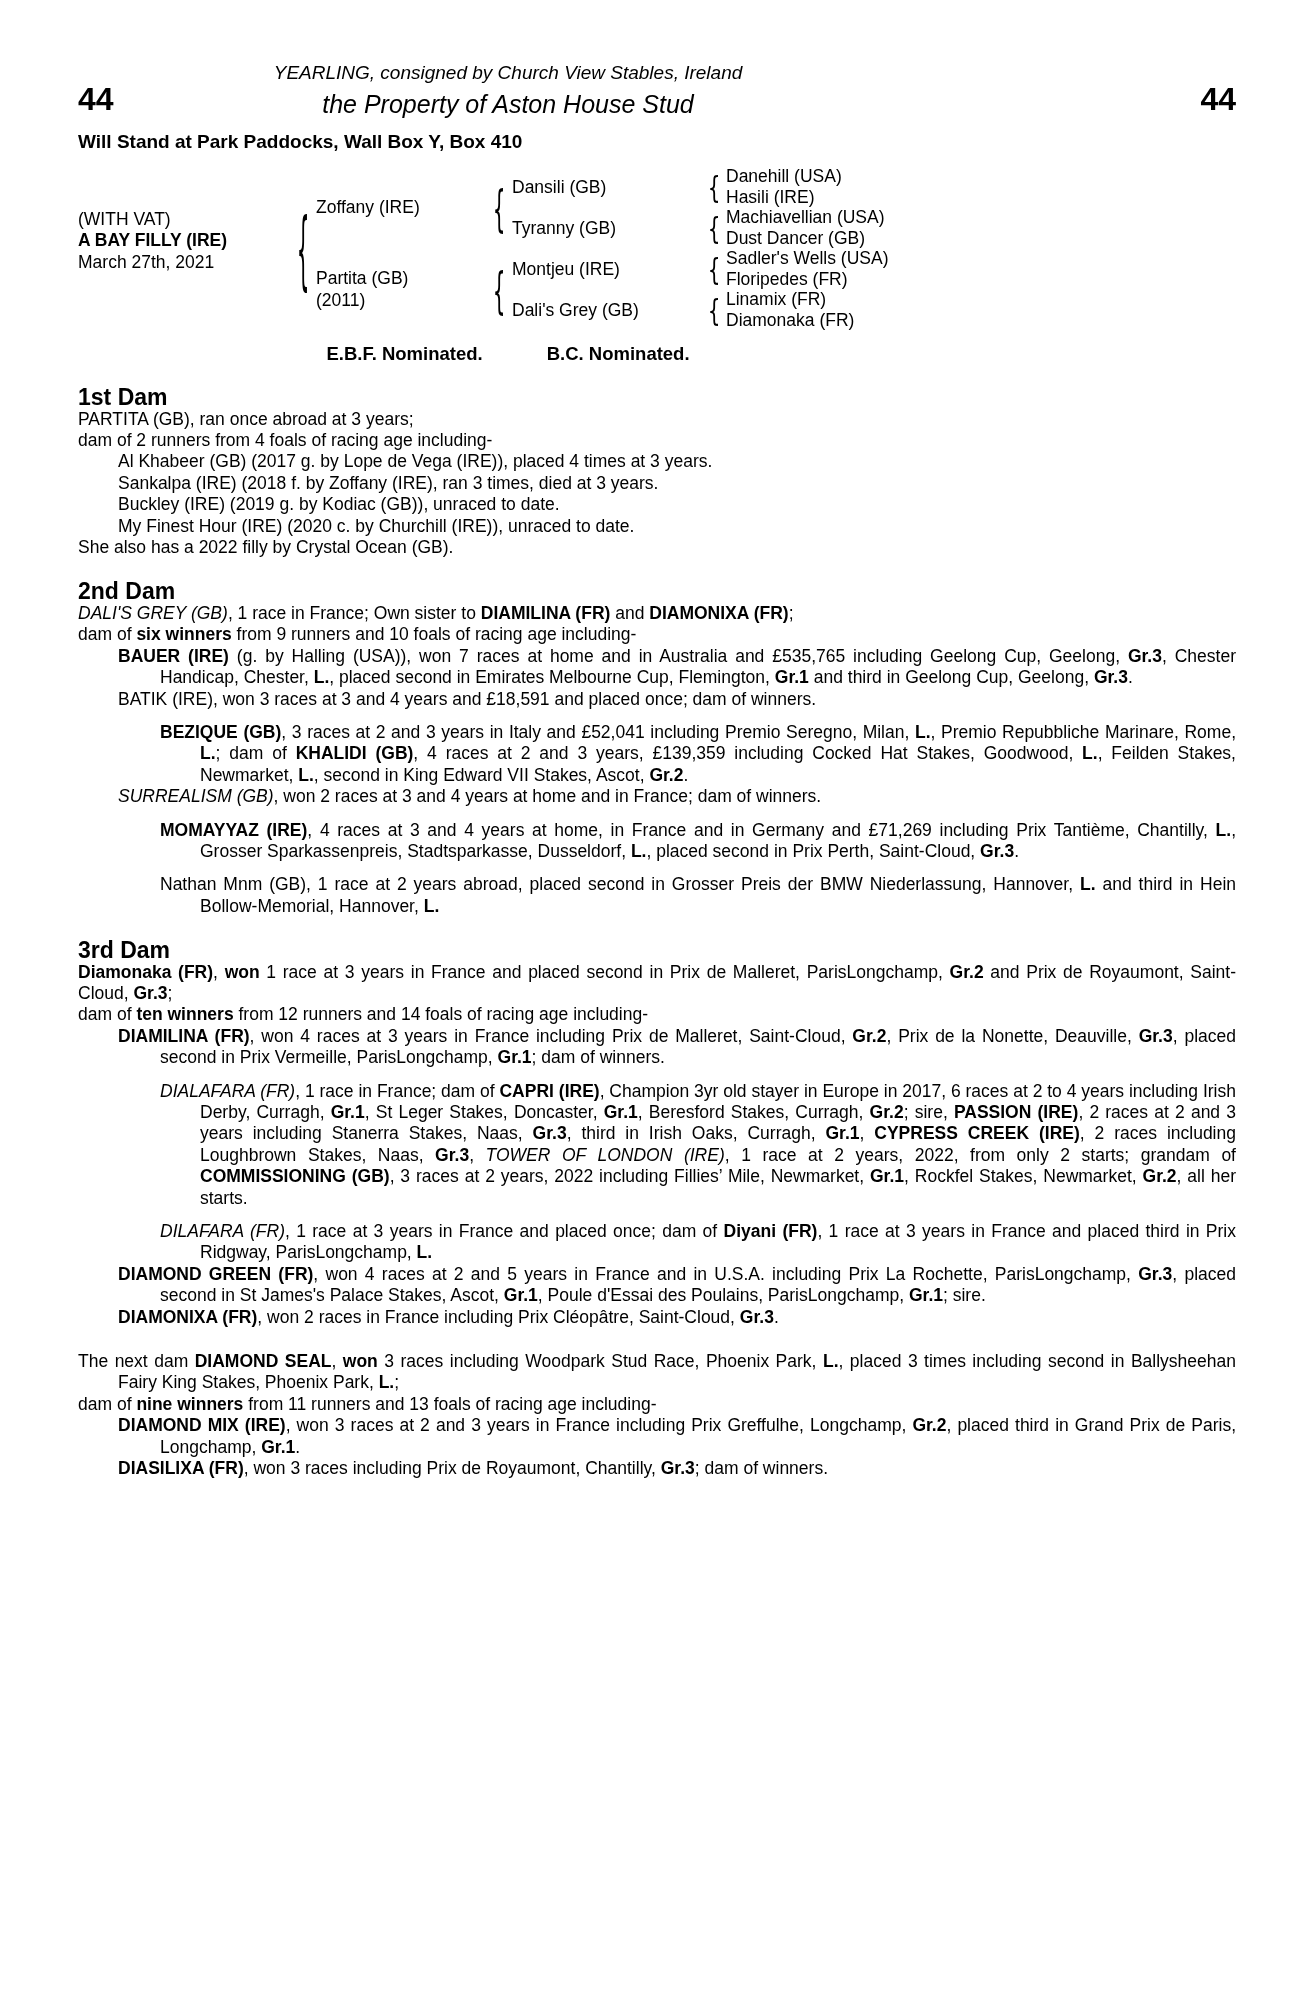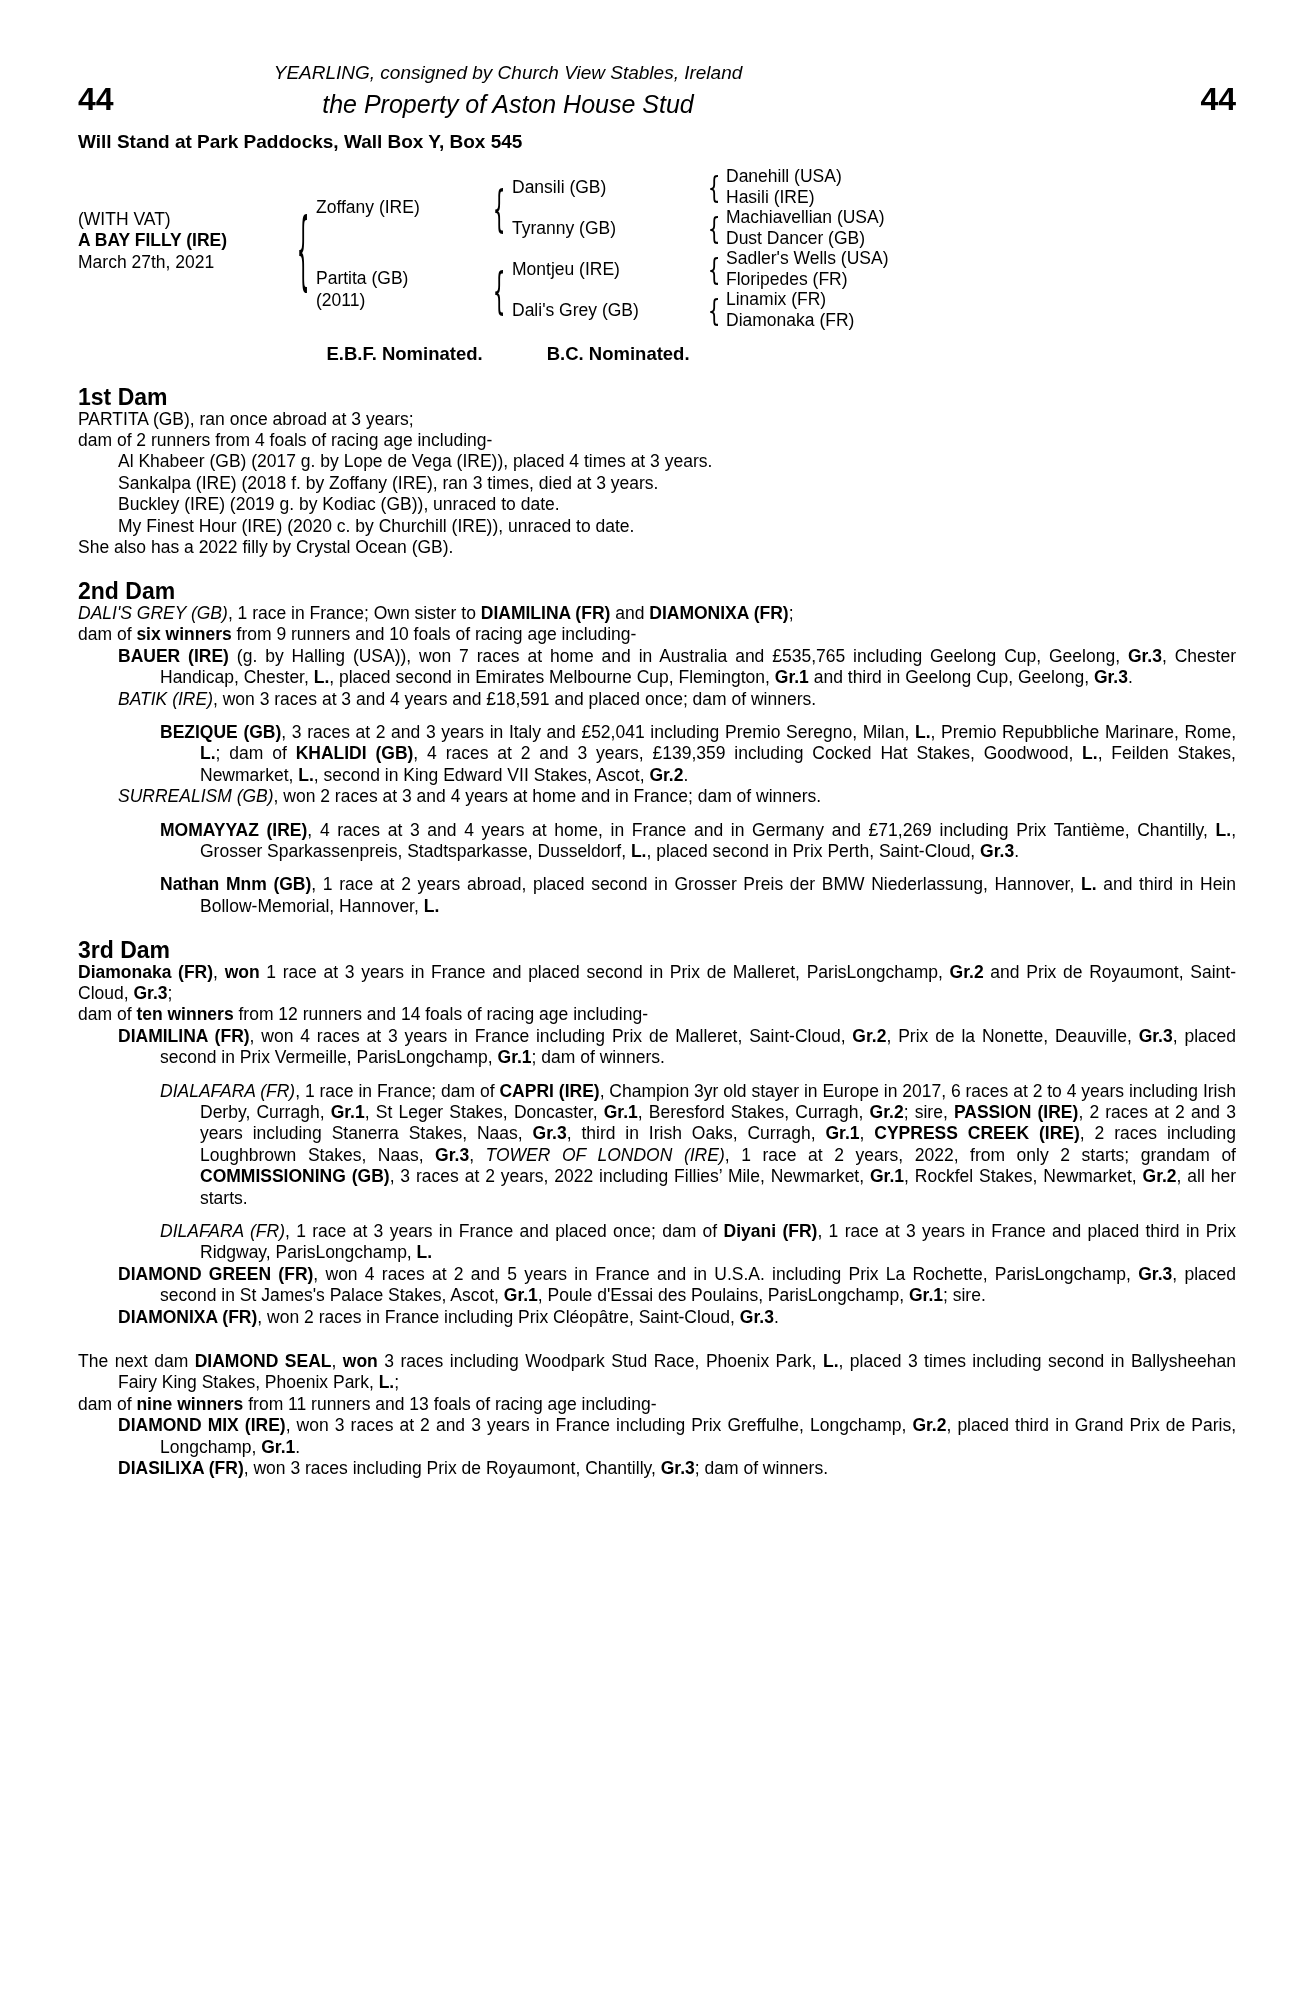--- a/index.html
+++ b/index.html
@@ -46,21 +46,21 @@
 </head>
 <body>
 
 <div class="header">
   <div class="center-col consigned">YEARLING, consigned by Church View Stables, Ireland</div>
   <div class="prop-row">
     <div class="lot lot-l">44</div>
     <div class="prop">the Property of Aston House Stud</div>
     <div class="lot lot-r">44</div>
   </div>
-  <div class="stand">Will Stand at Park Paddocks, Wall Box Y, Box 545</div>
+  <div class="stand">Will Stand at Park Paddocks, Wall Box Y, Box 410</div>
 </div>
 
 <div class="ped">
   <div class="ped-left" style="grid-area:1 / 1 / 9 / 2">
     <div>(WITH VAT)</div>
     <div class="hname">A BAY FILLY (IRE)</div>
     <div>March 27th, 2021</div>
   </div>
 
   <div class="brace b8" style="grid-area:1 / 2 / 9 / 3">
@@ -122,25 +122,25 @@
   <p class="i1"><span>Buckley (IRE) (2019 g. by Kodiac (GB)), unraced to date.</span></p>
   <p class="i1"><span>My Finest Hour (IRE) (2020 c. by Churchill (IRE)), unraced to date.</span></p>
   <p><span>She also has a 2022 filly by Crystal Ocean (GB).</span></p>
 </div>
 
 <div class="sec">
   <h2>2nd Dam</h2>
   <p><span style="font-style: italic;">DALI'S GREY (GB)</span><span>, 1 race in France; Own sister to </span><span style="font-weight: bold;">DIAMILINA (FR)</span><span> and </span><span style="font-weight: bold;">DIAMONIXA (FR)</span><span>;</span></p>
   <p><span>dam of </span><span style="font-weight: bold;">six winners</span><span> from 9 runners and 10 foals of racing age including-</span></p>
   <p class="i1h"><span style="font-weight: bold;">BAUER (IRE)</span><span> (g. by Halling (USA)), won 7 races at home and in Australia and £535,765 including Geelong Cup, Geelong, </span><span style="font-weight: bold;">Gr.3</span><span>, Chester Handicap, Chester, </span><span style="font-weight: bold;">L.</span><span>, placed second in Emirates Melbourne Cup, Flemington, </span><span style="font-weight: bold;">Gr.1</span><span> and third in Geelong Cup, Geelong, </span><span style="font-weight: bold;">Gr.3</span><span>.</span></p>
-  <p class="i1h"><span style="font-style: italic;">BATIK (IRE)</span><span>, won 3 races at 3 and 4 years and £18,591 and placed once; dam of winners.</span></p>
+  <p class="i1h"><span style="">BATIK (IRE)</span><span>, won 3 races at 3 and 4 years and £18,591 and placed once; dam of winners.</span></p>
   <p class="i2h"><span style="font-weight: bold;">BEZIQUE (GB)</span><span>, 3 races at 2 and 3 years in Italy and £52,041 including Premio Seregno, Milan, </span><span style="font-weight: bold;">L.</span><span>, Premio Repubbliche Marinare, Rome, </span><span style="font-weight: bold;">L.</span><span>; dam of </span><span style="font-weight: bold;">KHALIDI (GB)</span><span>, 4 races at 2 and 3 years, £139,359 including Cocked Hat Stakes, Goodwood, </span><span style="font-weight: bold;">L.</span><span>, Feilden Stakes, Newmarket, </span><span style="font-weight: bold;">L.</span><span>, second in King Edward VII Stakes, Ascot, </span><span style="font-weight: bold;">Gr.2</span><span>.</span></p>
   <p class="i1h"><span style="font-style: italic;">SURREALISM (GB)</span><span>, won 2 races at 3 and 4 years at home and in France; dam of winners.</span></p>
   <p class="i2h"><span style="font-weight: bold;">MOMAYYAZ (IRE)</span><span>, 4 races at 3 and 4 years at home, in France and in Germany and £71,269 including Prix Tantième, Chantilly, </span><span style="font-weight: bold;">L.</span><span>, Grosser Sparkassenpreis, Stadtsparkasse, Dusseldorf, </span><span style="font-weight: bold;">L.</span><span>, placed second in Prix Perth, Saint-Cloud, </span><span style="font-weight: bold;">Gr.3</span><span>.</span></p>
-  <p class="i2h"><span style="font-weight: bold;">Nathan Mnm (GB)</span><span>, 1 race at 2 years abroad, placed second in Grosser Preis der BMW Niederlassung, Hannover, </span><span style="font-weight: bold;">L.</span><span> and third in Hein Bollow-Memorial, Hannover, </span><span style="font-weight: bold;">L.</span></p>
+  <p class="i2h"><span style="font-weight: normal;">Nathan Mnm (GB)</span><span>, 1 race at 2 years abroad, placed second in Grosser Preis der BMW Niederlassung, Hannover, </span><span style="font-weight: bold;">L.</span><span> and third in Hein Bollow-Memorial, Hannover, </span><span style="font-weight: bold;">L.</span></p>
 </div>
 
 <div class="sec">
   <h2>3rd Dam</h2>
   <p><span style="font-weight: bold;">Diamonaka (FR)</span><span>, </span><span style="font-weight: bold;">won</span><span> 1 race at 3 years in France and placed second in Prix de Malleret, ParisLongchamp, </span><span style="font-weight: bold;">Gr.2</span><span> and Prix de Royaumont, Saint-Cloud, </span><span style="font-weight: bold;">Gr.3</span><span>;</span></p>
   <p><span>dam of </span><span style="font-weight: bold;">ten winners</span><span> from 12 runners and 14 foals of racing age including-</span></p>
   <p class="i1h"><span style="font-weight: bold;">DIAMILINA (FR)</span><span>, won 4 races at 3 years in France including Prix de Malleret, Saint-Cloud, </span><span style="font-weight: bold;">Gr.2</span><span>, Prix de la Nonette, Deauville, </span><span style="font-weight: bold;">Gr.3</span><span>, placed second in Prix Vermeille, ParisLongchamp, </span><span style="font-weight: bold;">Gr.1</span><span>; dam of winners.</span></p>
   <p class="i2h"><span style="font-style: italic;">DIALAFARA (FR)</span><span>, 1 race in France; dam of </span><span style="font-weight: bold;">CAPRI (IRE)</span><span>, Champion 3yr old stayer in Europe in 2017, 6 races at 2 to 4 years including Irish Derby, Curragh, </span><span style="font-weight: bold;">Gr.1</span><span>, St Leger Stakes, Doncaster, </span><span style="font-weight: bold;">Gr.1</span><span>, Beresford Stakes, Curragh, </span><span style="font-weight: bold;">Gr.2</span><span>; sire, </span><span style="font-weight: bold;">PASSION (IRE)</span><span>, 2 races at 2 and 3 years including Stanerra Stakes, Naas, </span><span style="font-weight: bold;">Gr.3</span><span>, third in Irish Oaks, Curragh, </span><span style="font-weight: bold;">Gr.1</span><span>, </span><span style="font-weight: bold;">CYPRESS CREEK (IRE)</span><span>, 2 races including Loughbrown Stakes, Naas, </span><span style="font-weight: bold;">Gr.3</span><span>, </span><span style="font-style: italic;">TOWER OF LONDON (IRE)</span><span>, 1 race at 2 years, 2022, from only 2 starts; grandam of </span><span style="font-weight: bold;">COMMISSIONING (GB)</span><span>, 3 races at 2 years, 2022 including Fillies’ Mile, Newmarket, </span><span style="font-weight: bold;">Gr.1</span><span>, Rockfel Stakes, Newmarket, </span><span style="font-weight: bold;">Gr.2</span><span>, all her starts.</span></p>
   <p class="i2h"><span style="font-style: italic;">DILAFARA (FR)</span><span>, 1 race at 3 years in France and placed once; dam of </span><span style="font-weight: bold;">Diyani (FR)</span><span>, 1 race at 3 years in France and placed third in Prix Ridgway, ParisLongchamp, </span><span style="font-weight: bold;">L.</span></p>
   <p class="i1h"><span style="font-weight: bold;">DIAMOND GREEN (FR)</span><span>, won 4 races at 2 and 5 years in France and in U.S.A. including Prix La Rochette, ParisLongchamp, </span><span style="font-weight: bold;">Gr.3</span><span>, placed second in St James's Palace Stakes, Ascot, </span><span style="font-weight: bold;">Gr.1</span><span>, Poule d'Essai des Poulains, ParisLongchamp, </span><span style="font-weight: bold;">Gr.1</span><span>; sire.</span></p>

